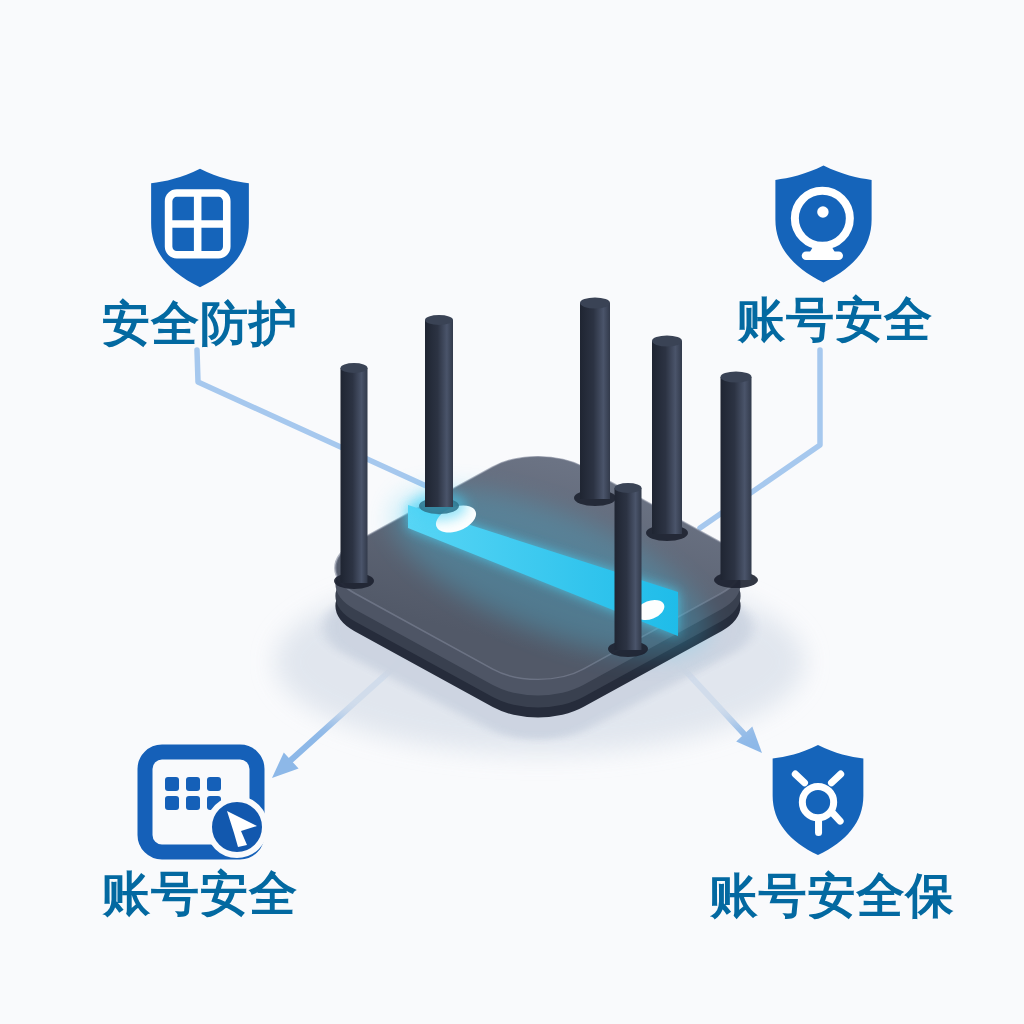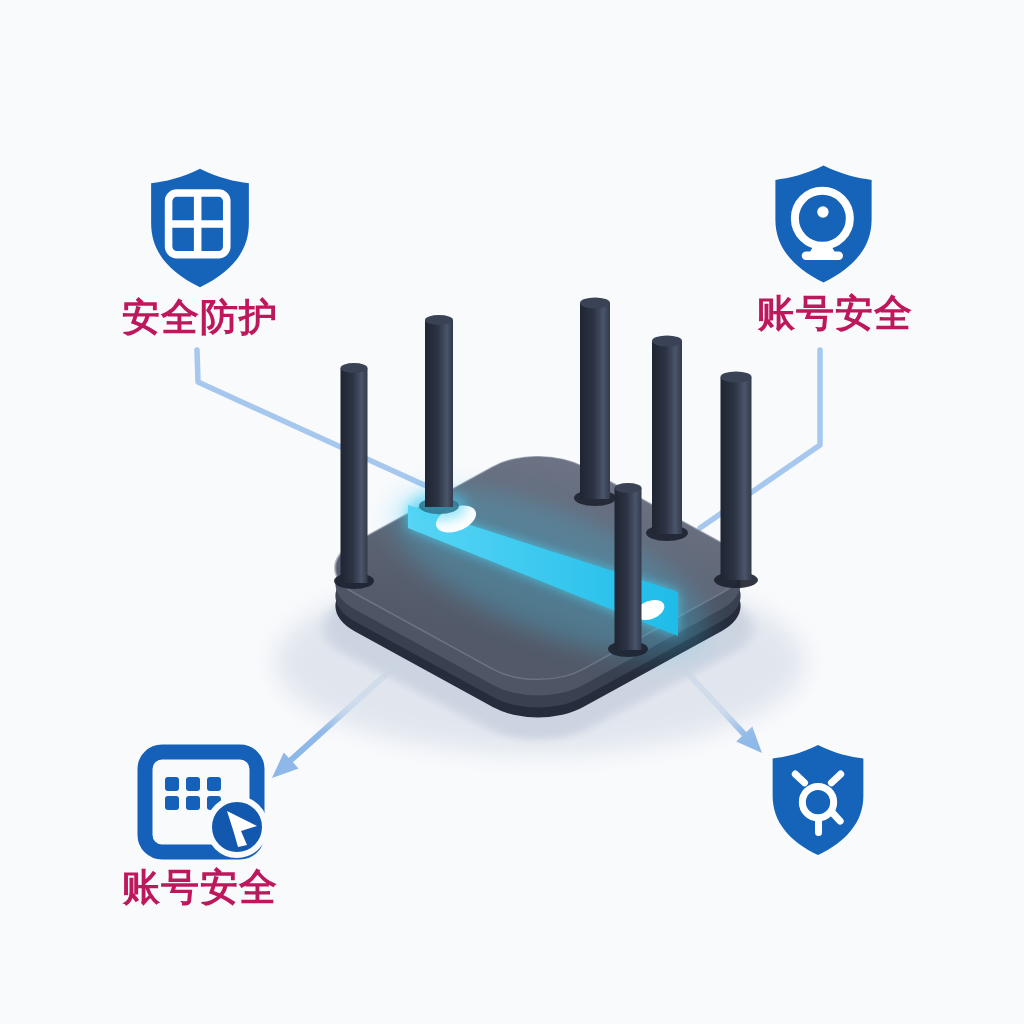--- a/index.html
+++ b/index.html
@@ -13,22 +13,22 @@
     text-align:center;font-size:73px;font-weight:bold;
     letter-spacing:3px;color:#1e2f6b;margin:0;line-height:1.05;
   }
   .scene{position:absolute;left:0;top:0;width:1024px;height:1024px;}
   .feature-icon{position:absolute;}
   .icon-tl{left:140px;top:164px;width:120px;height:128px;}
   .icon-tr{left:766px;top:161px;width:115px;height:126px;}
   .icon-bl{left:130px;top:743px;width:146px;height:125px;}
   .icon-br{left:764px;top:738px;width:108px;height:124px;}
   .feature-label{
-    position:absolute;text-align:center;font-size:38px;font-weight:600;
-    color:#be185d;letter-spacing:1px;line-height:1.15;white-space:nowrap;
+    position:absolute;text-align:center;font-size:48px;font-weight:600;
+    color:#0369a1;letter-spacing:1px;line-height:1.15;white-space:nowrap;
   }
   .label-tl{left:40px;top:296px;width:320px;}
   .label-tr{left:675px;top:292px;width:320px;}
   .label-bl{left:40px;top:866px;width:320px;}
   .label-br{left:672px;top:868px;width:320px;}
 </style>
 </head>
 <body>
 
 <div class="canvas">
@@ -164,14 +164,15 @@
   <svg class="feature-icon icon-br" viewBox="0 0 200 220" aria-hidden="true">
     <path fill="#1564ba" d="M100 8 C132 24 160 30 184 33 L184 102 C184 151 153 186 100 212 C47 186 16 151 16 102 L16 33 C40 30 68 24 100 8 Z"></path>
     <g stroke="#ffffff" stroke-width="13" stroke-linecap="round" fill="none">
       <circle cx="100" cy="114" r="29"></circle>
       <line x1="58" y1="62" x2="75" y2="78"></line>
       <line x1="142" y1="62" x2="125" y2="78"></line>
       <line x1="128" y1="135" x2="141" y2="149"></line>
       <line x1="101" y1="150" x2="101" y2="170"></line>
     </g>
   </svg>
+  <div class="feature-label label-br">账号安全保</div>
 
 </div>
 
 </body></html>

